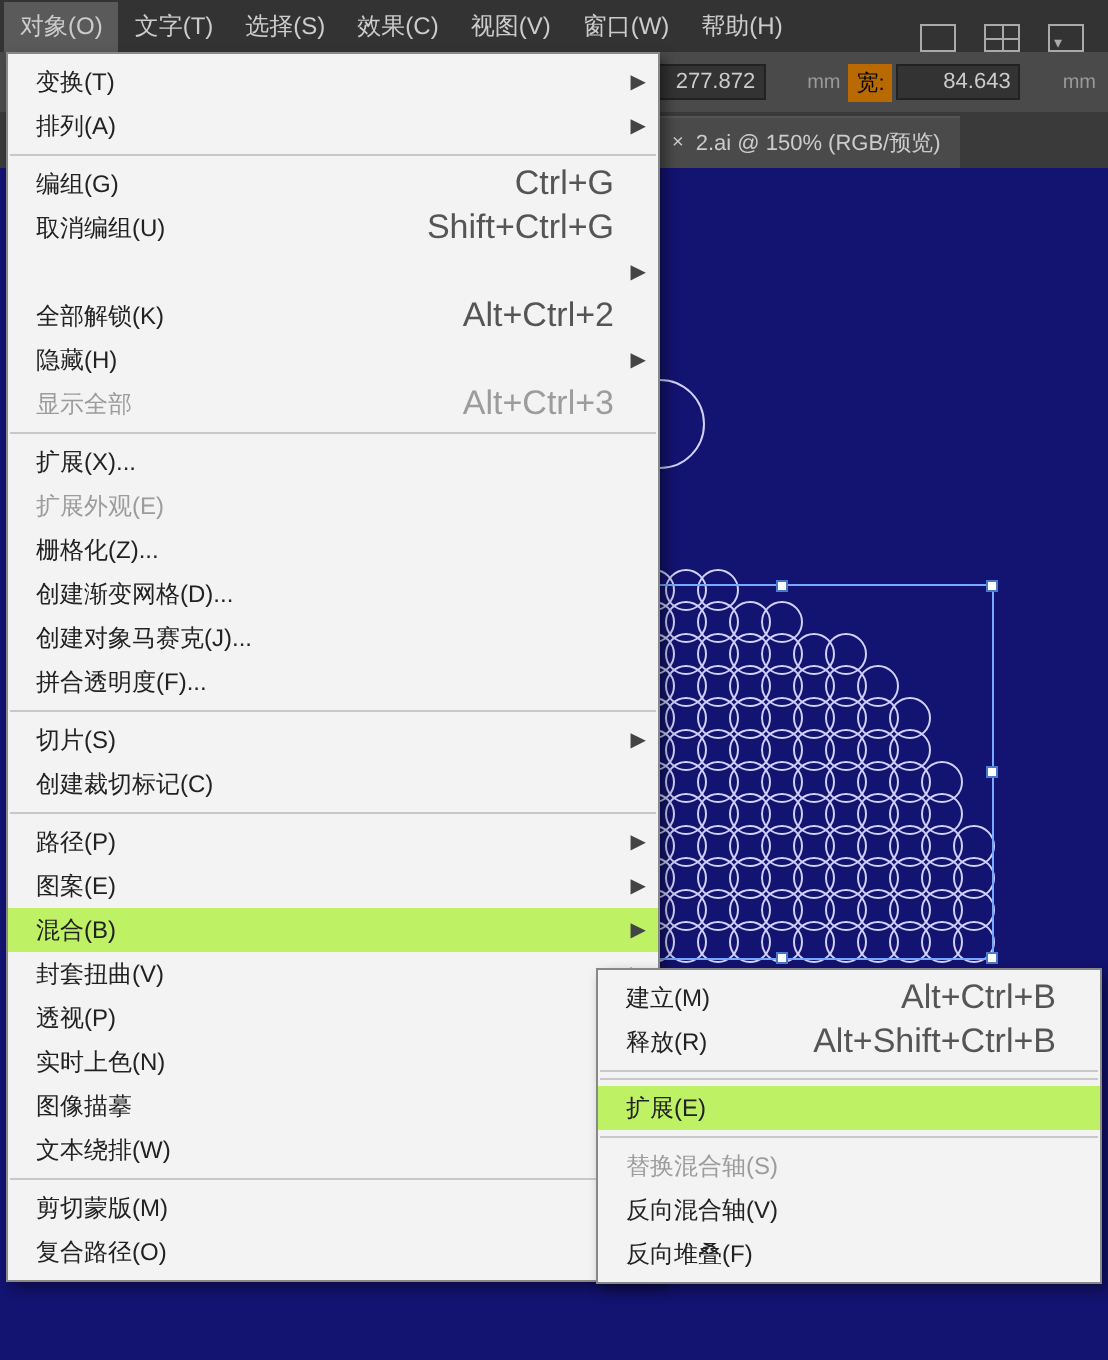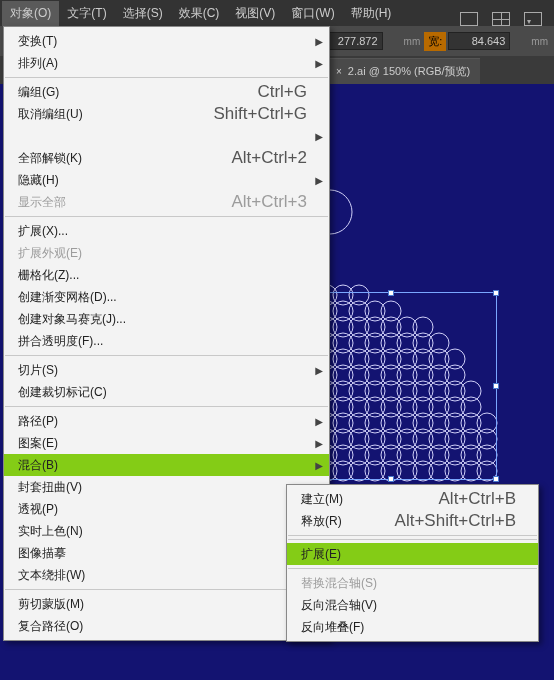--- a/index.html
+++ b/index.html
@@ -18,28 +18,28 @@
 .tab{padding:5px 10px;display:flex;align-items:center;gap:6px;background:#4a4a4a;border-top:1px solid #555;cursor:pointer}
 .tab-close{font-size:10px}
 .canvas{position:absolute;left:0;top:84px;right:0;bottom:0;background:#131371;overflow:hidden}
 .bbox{position:absolute;border:1px solid #7aa7ff;pointer-events:none}
 .handle{position:absolute;width:6px;height:6px;background:#fff;border:1px solid #4a7acf}
 .circles{position:absolute}
 .circles circle{fill:none;stroke:#d0d0f8;stroke-width:1}
 .ctx-menu{position:absolute;background:#f3f3f3;border:1px solid #888;box-shadow:3px 3px 6px rgba(0,0,0,.4);font-size:12px;color:#222;padding:3px 0;z-index:20}
 .ctx-menu .row{display:flex;align-items:center;height:22px;padding:0 22px 0 14px;gap:20px;cursor:default;position:relative}
 .ctx-menu .row.disabled{color:#9c9c9c}
-.ctx-menu .row.highlight{background:#84cc16}
+.ctx-menu .row.highlight{background:#bef264}
 .ctx-menu .row .lbl{flex:1;white-space:nowrap}
 .ctx-menu .row .shortcut{color:#555;font-size:17px;white-space:nowrap}
 .ctx-menu .row.disabled .shortcut{color:#9c9c9c}
 .ctx-menu .sep{height:1px;background:#c8c8c8;margin:3px 1px}
 .ctx-menu .row .arrow{position:absolute;right:6px;font-size:10px;color:#444}
 #menu1{left:3px;top:26px;width:327px}
-#menu2{left:286px;top:484px;width:253px}
+#menu2{left:298px;top:484px;width:253px}
 .icon-box{width:15px;height:12px;border:1px solid #aaa;display:inline-block}
 .icon-grid{width:15px;height:12px;display:inline-block;background:linear-gradient(#aaa,#aaa) 0 50%/100% 1px no-repeat,linear-gradient(#aaa,#aaa) 50% 0/1px 100% no-repeat;border:1px solid #aaa}
 .icon-dd{width:18px;height:12px;display:inline-flex;align-items:center;border:1px solid #aaa;padding-left:2px}
 .icon-dd::after{content:"▾";font-size:8px;margin-left:auto;color:#aaa}
 </style>
 </head>
 <body>
 
 <div class="menubar">
   <div class="menubar-item active">对象(O)</div>

